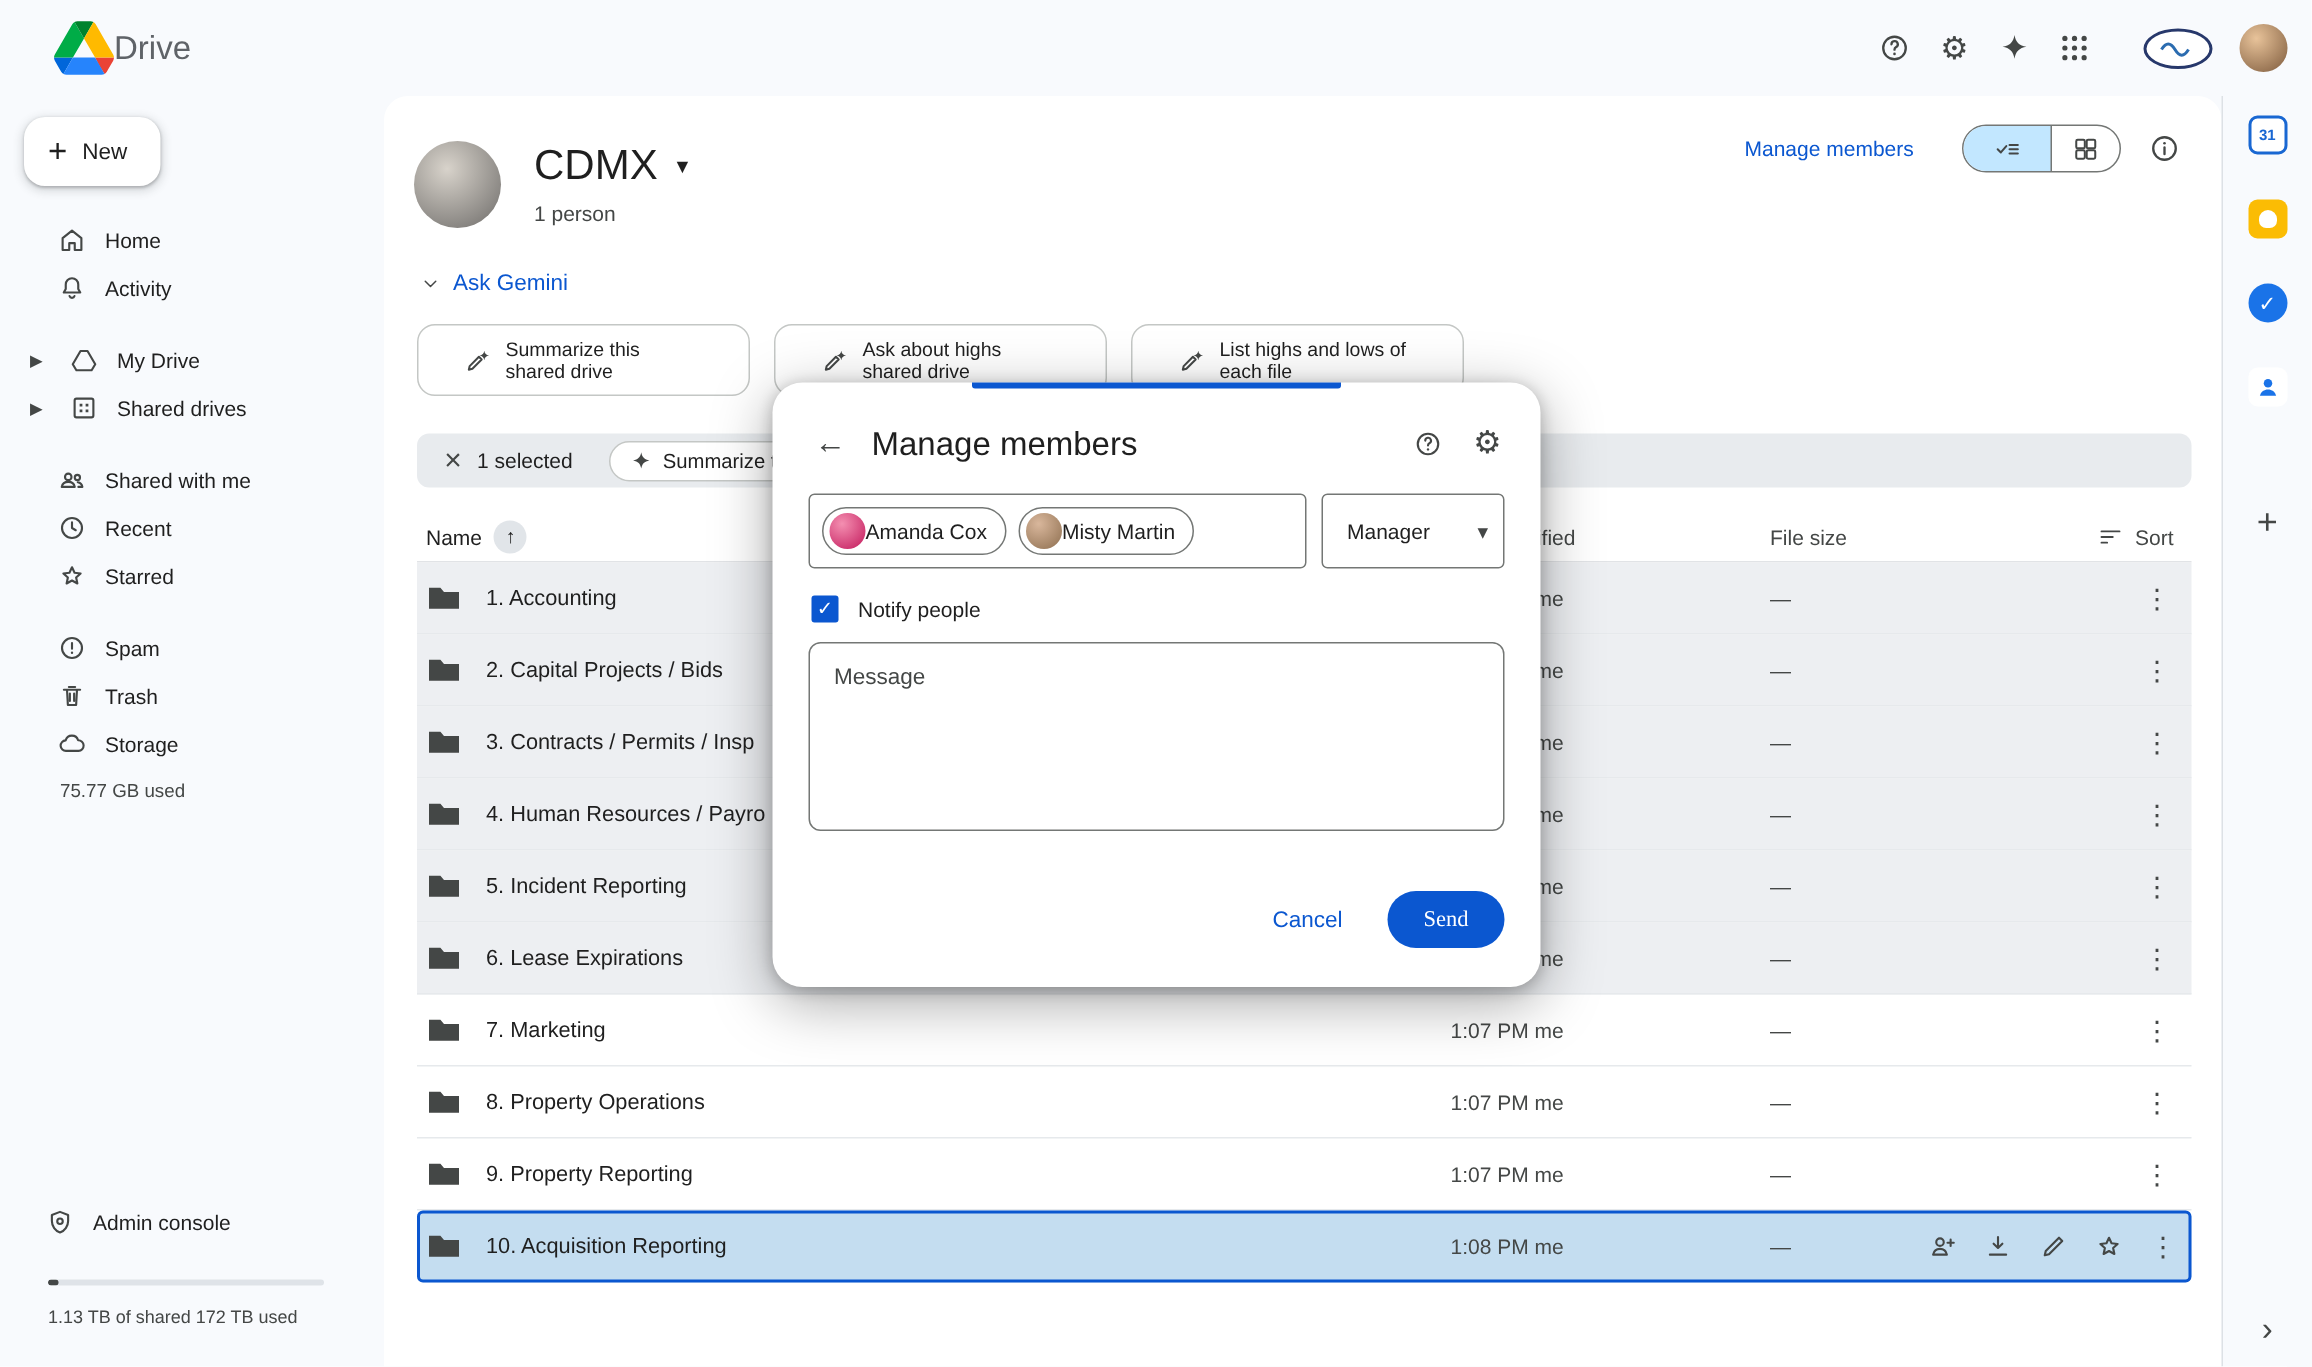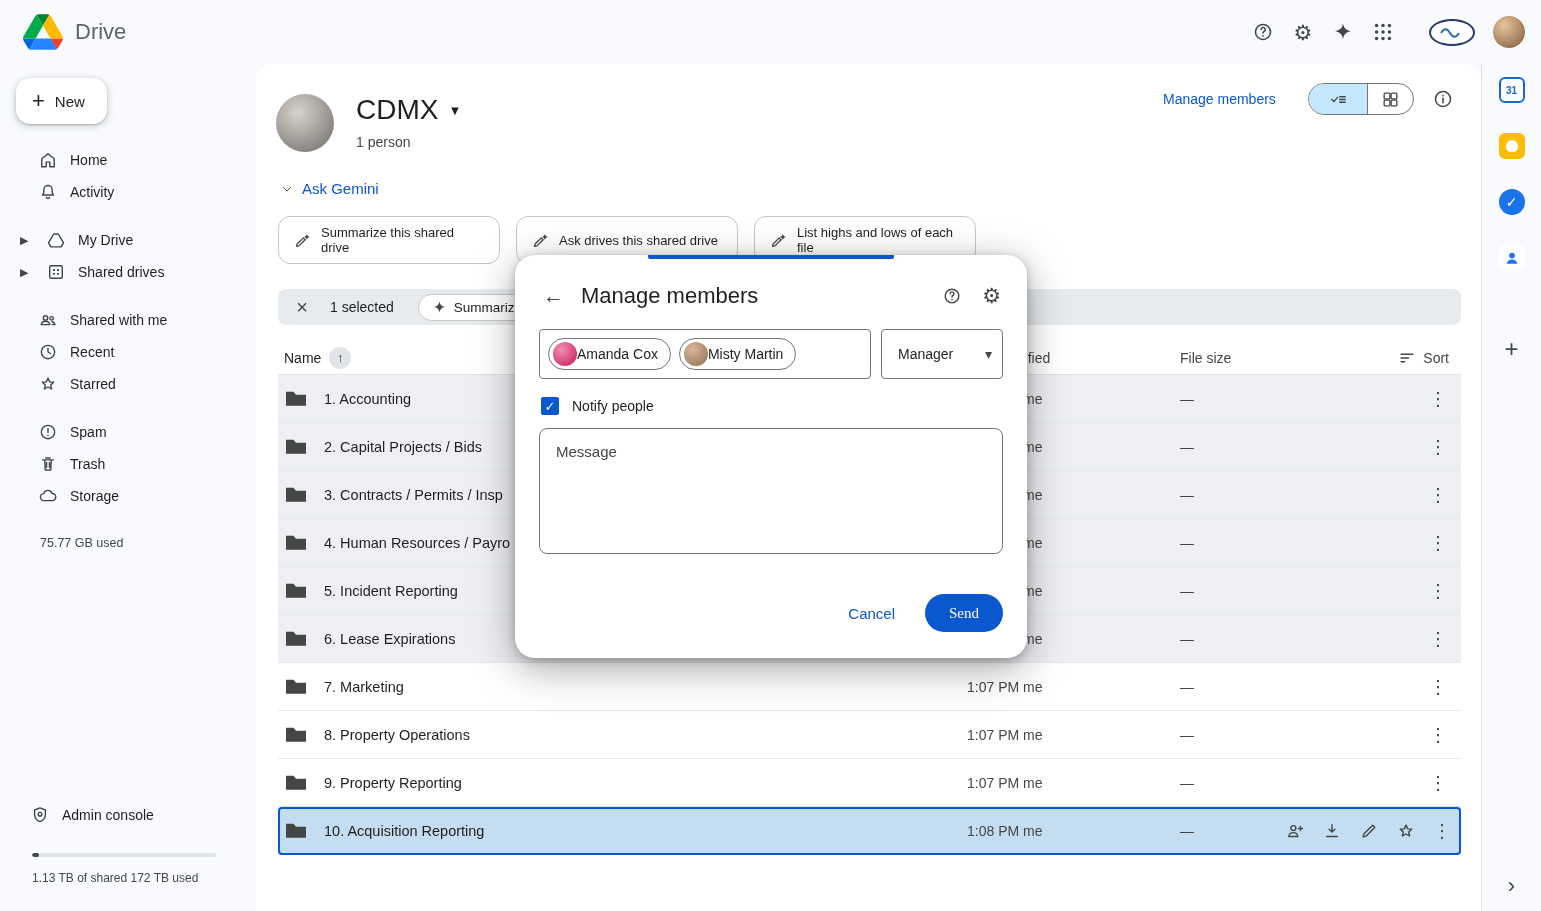--- a/index.html
+++ b/index.html
@@ -8,21 +8,21 @@
     position:relative;background:#f8fafd;overflow:hidden;
     font-family:"Liberation Sans","DejaVu Sans",sans-serif;color:#1f1f1f;
   }
   svg{display:block}
   .ic{color:#444746}
   .ic svg{width:20px;height:20px;stroke:currentColor;fill:none;stroke-width:1.7;stroke-linecap:round;stroke-linejoin:round}
   .ic svg .fl{fill:currentColor;stroke:none}
 
   
   .topbar{position:absolute;top:0;left:0;right:0;height:64px;display:flex;align-items:center}
-  .brand{display:flex;align-items:center;gap:12px;padding-left:23px;width:240px}
+  .brand{display:flex;align-items:center;gap:0;padding-left:36px;width:240px}
   .drive-logo svg{width:40px;height:36px}
   .brand-name{font-size:22px;color:#5f6368}
   .search{position:absolute;left:264px;top:8px;width:822px;height:48px;border-radius:24px;background:#e9eef6;display:flex;align-items:center;padding:0 14px 0 16px}
   .search .ic svg{width:22px;height:22px}
   .search input{flex:1;border:none;background:transparent;outline:none;font-size:16px;padding:0 14px;color:#1f1f1f;font-family:inherit}
   .search input::placeholder{color:#1f1f1f;opacity:.92}
   .tb-right{position:absolute;right:16px;top:0;height:64px;display:flex;align-items:center}
   .tb-btn{width:40px;height:40px;display:flex;align-items:center;justify-content:center;border-radius:50%;cursor:pointer}
   .tb-btn svg{width:22px;height:22px}
   .gear-glyph{font-size:21px;line-height:1;color:#444746}
@@ -32,21 +32,21 @@
 
   
   .sidebar{position:absolute;top:64px;left:0;width:256px;bottom:0}
   .new-btn{margin:14px 0 0 16px;height:46px;display:inline-flex;align-items:center;gap:10px;background:#fff;border:none;border-radius:14px;padding:0 22px 0 16px;font-size:15px;font-weight:500;color:#1f1f1f;box-shadow:0 1px 2px rgba(60,64,67,.3),0 2px 6px 2px rgba(60,64,67,.15);cursor:pointer;font-family:inherit}
   .new-plus{font-size:22px;font-weight:400;line-height:1}
   .nav{margin-top:20px}
   .nav-item{height:32px;display:flex;align-items:center;gap:12px;padding-left:38px;font-size:14px;color:#1f1f1f;border-radius:0 16px 16px 0;cursor:pointer}
   .nav-item.has-arrow{padding-left:20px}
   .nav-item .expand{width:14px;font-size:11px;color:#444746}
   .mt16{margin-top:16px}
-  .storage-note{padding-left:40px;margin-top:24px;font-size:12.5px;color:#444746}
+  .storage-note{padding-left:40px;margin-top:8px;font-size:12.5px;color:#444746}
   .admin-row{position:absolute;bottom:80px;left:0;right:0;height:32px;display:flex;align-items:center;gap:12px;padding-left:30px;font-size:14px;cursor:pointer}
   .progress{position:absolute;bottom:54px;left:32px;width:184px;height:4px;border-radius:2px;background:#dfe3e8;overflow:hidden}
   .progress .fill{width:7px;height:100%;background:#444746;border-radius:2px}
   .storage-summary{position:absolute;bottom:26px;left:32px;font-size:12px;color:#444746}
 
   
   .main{position:absolute;left:256px;top:64px;right:60px;bottom:0;background:#fff;border-radius:16px 16px 0 0}
   .drive-avatar{position:absolute;left:20px;top:30px;width:58px;height:58px;border-radius:50%;background:radial-gradient(circle at 38% 32%,#d8d3cb,#8d8a86 70%,#6b6966)}
   .drive-title{position:absolute;left:100px;top:30px;font-size:28px;font-weight:400;display:flex;align-items:center;gap:10px;cursor:pointer}
   .title-caret{font-size:13px;color:#1f1f1f}
@@ -56,27 +56,27 @@
   .vt-left{flex:1.3;background:#c2e7ff;display:flex;align-items:center;justify-content:center;border-right:1px solid #747775}
   .vt-right{flex:1;display:flex;align-items:center;justify-content:center}
   .view-toggle svg{width:19px;height:19px}
   .info-btn{position:absolute;left:1176px;top:24px;cursor:pointer}
   .info-btn svg{width:22px;height:22px}
 
   .gemini-toggle{position:absolute;left:24px;top:116px;display:flex;align-items:center;gap:8px;cursor:pointer}
   .gemini-toggle svg{width:14px;height:14px}
   .gemini-label{font-size:15px;font-weight:500;color:#0b57d0}
   .chips{position:absolute;left:22px;top:152px;display:flex;gap:16px}
-  .g-chip{width:222px;height:48px;border:1px solid #c4c7c5;border-radius:12px;background:#fff;display:flex;align-items:center;gap:9px;padding:0 14px;cursor:pointer}
+  .g-chip{width:222px;height:48px;border:1px solid #c4c7c5;border-radius:12px;background:#fff;display:flex;align-items:center;gap:9px;padding:0 30px;cursor:pointer}
   .g-chip svg{width:19px;height:19px}
   .g-chip .lbl{font-size:13px;line-height:15px;color:#1f1f1f}
 
   .sel-bar{position:absolute;left:22px;top:225px;width:1183px;height:36px;background:#e8ebee;border-radius:8px;display:flex;align-items:center;padding:0 12px}
   .sel-x{font-size:20px;color:#444746;cursor:pointer;width:24px;text-align:center}
-  .sel-count{font-size:14px;margin-left:16px;color:#1f1f1f}
+  .sel-count{font-size:14px;margin-left:4px;color:#1f1f1f}
   .sel-chip{margin-left:24px;height:27px;border:1px solid #c4c7c5;border-radius:14px;background:#fff;display:flex;align-items:center;gap:7px;padding:0 13px;cursor:pointer}
   .sel-chip svg{width:15px;height:15px}
   .sel-chip .lbl{font-size:13.5px;color:#1f1f1f;white-space:nowrap}
 
   
   .table{position:absolute;left:22px;top:277px;width:1183px}
   .thead,.trow{display:grid;grid-template-columns:689px 213px 150px 131px;align-items:center}
   .thead{height:34px;border-bottom:1px solid #e1e3e6;font-size:14px;color:#444746}
   .th-name{display:flex;align-items:center;gap:8px;padding-left:6px;color:#1f1f1f;font-weight:500;cursor:pointer}
   .sort-circle{width:22px;height:22px;border-radius:50%;background:#e1e5e9;display:flex;align-items:center;justify-content:center;font-size:13px;color:#1f1f1f}
@@ -364,21 +364,21 @@
           </span>
         <span class="lbl">Summarize this shared drive</span>
       </div>
       <div class="g-chip">
         <span class="ic">
             <svg viewBox="0 0 24 24">
               <path d="M4.5 19.5l.7-3L13 8.7l2.3 2.3-7.8 7.8-3 .7Z"></path>
               <path class="fl" d="M17.5 3.5c.4 2.4 1.6 3.6 4 4-2.4.4-3.6 1.6-4 4-.4-2.4-1.6-3.6-4-4 2.4-.4 3.6-1.6 4-4Z"></path>
             </svg>
           </span>
-        <span class="lbl">Ask drives this shared drive</span>
+        <span class="lbl">Ask about highs shared drive</span>
       </div>
       <div class="g-chip">
         <span class="ic">
             <svg viewBox="0 0 24 24">
               <path d="M4.5 19.5l.7-3L13 8.7l2.3 2.3-7.8 7.8-3 .7Z"></path>
               <path class="fl" d="M17.5 3.5c.4 2.4 1.6 3.6 4 4-2.4.4-3.6 1.6-4 4-.4-2.4-1.6-3.6-4-4 2.4-.4 3.6-1.6 4-4Z"></path>
             </svg>
           </span>
         <span class="lbl">List highs and lows of each file</span>
       </div>

